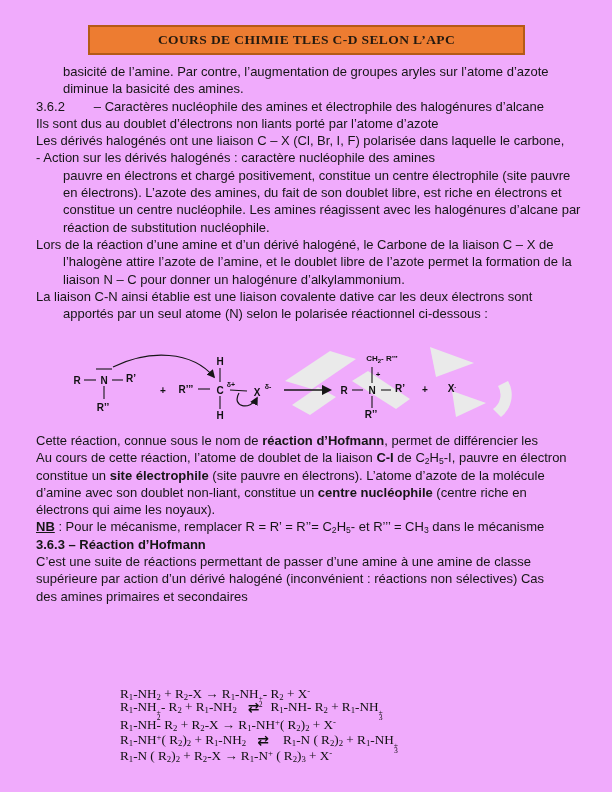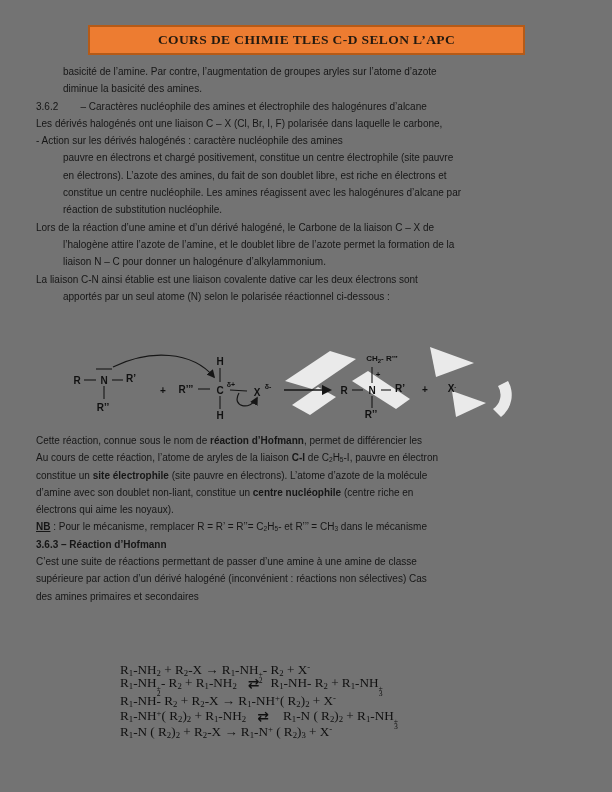--- a/index.html
+++ b/index.html
@@ -1,46 +1,46 @@
 <!DOCTYPE html>
 <html style="--banner: #ED7C31; --banner-border: #B55A17;"><head>
 <meta charset="utf-8">
 <style>
   html,body{margin:0;padding:0;}
   body{width:612px;height:792px;position:relative;background:#ffffff;
        font-family:"Liberation Sans",sans-serif;color:#161616;}
-  .page{position:absolute;inset:0;background:#737373;overflow:hidden;}
+  .page{position:absolute;inset:0;background:#f0abfc;overflow:hidden;}
 
   
   .banner{position:absolute;left:88px;top:25px;width:437px;height:30px;
           box-sizing:border-box;background:var(--banner,#ED7C31);
           border:2px solid var(--banner-border,#B55A17);
           display:flex;align-items:center;justify-content:center;}
   .banner-title{font-family:"Liberation Serif",serif;font-weight:bold;
           font-size:13.5px;color:#241a10;letter-spacing:.4px;white-space:nowrap;}
 
   
-  .content{position:absolute;left:36px;width:566px;font-size:10px;
+  .content{position:absolute;left:36px;width:566px;font-size:13px;
            line-height:17.3px;}
   .block1{top:63px;}
   .block2{top:432px;}
   .line{white-space:nowrap;height:17.3px;}
   .line.ind{padding-left:27px;}
   .b{font-weight:bold;}
   .u{text-decoration:underline;}
   .sub{font-size:.66em;vertical-align:-0.22em;}
   .sup{font-size:.66em;vertical-align:0.45em;}
   .eqar{font-family:"DejaVu Sans",sans-serif;font-weight:bold;font-size:1.05em;
         padding:0 11px;vertical-align:-1px;}
   .stack{display:inline-flex;flex-direction:column;align-items:center;
          font-size:.58em;line-height:.7em;vertical-align:-0.45em;}
   .stack span{display:block;}
 
   
-  .equations{position:absolute;left:120px;top:660px;color:#101010;
+  .equations{position:absolute;left:120px;top:684px;color:#101010;
              font-family:"Liberation Serif",serif;font-size:13.2px;line-height:15.4px;}
   .eqline{white-space:nowrap;height:15.4px;}
 
   
   .diagram{position:absolute;inset:0;pointer-events:none;}
   .diagram svg{position:absolute;left:0;top:343px;}
   .dl{position:absolute;transform:translate(-50%,-50%);font-weight:bold;
       font-size:10px;white-space:nowrap;color:#111;}
   .dl.sm{font-size:8px;}
   .dl.xs{font-size:7px;}
@@ -53,20 +53,21 @@
 <div class="page">
 
   <div class="banner">
     <span class="banner-title">COURS DE CHIMIE TLES C-D SELON L’APC</span>
   </div>
 
   <div class="content block1">
       <div class="line ind"><span>basicité de l’amine. Par contre, l’augmentation de groupes aryles sur l’atome d’azote</span></div>
       <div class="line ind"><span>diminue la basicité des amines.</span></div>
       <div class="line"><span>3.6.2&nbsp;&nbsp;&nbsp;&nbsp;&nbsp;&nbsp;&nbsp;&nbsp;– Caractères nucléophile des amines et électrophile des halogénures d’alcane</span></div>
+      <div class="line"><span>Ils sont dus au doublet d’électrons non liants porté par l’atome d’azote</span></div>
       <div class="line"><span>Les dérivés halogénés ont une liaison C – X (Cl, Br, I, F) polarisée dans laquelle le carbone,</span></div>
       <div class="line"><span>- Action sur les dérivés halogénés : caractère nucléophile des amines</span></div>
       <div class="line ind"><span>pauvre en électrons et chargé positivement, constitue un centre électrophile (site pauvre</span></div>
       <div class="line ind"><span>en électrons). L’azote des amines, du fait de son doublet libre, est riche en électrons et</span></div>
       <div class="line ind"><span>constitue un centre nucléophile. Les amines réagissent avec les halogénures d’alcane par</span></div>
       <div class="line ind"><span>réaction de substitution nucléophile.</span></div>
       <div class="line"><span>Lors de la réaction d’une amine et d’un dérivé halogéné, le Carbone de la liaison C – X de</span></div>
       <div class="line ind"><span>l’halogène attire l’azote de l’amine, et le doublet libre de l’azote permet la formation de la</span></div>
       <div class="line ind"><span>liaison N – C pour donner un halogénure d’alkylammonium.</span></div>
       <div class="line"><span>La liaison C-N ainsi établie est une liaison covalente dative car les deux électrons sont</span></div>
@@ -126,21 +127,21 @@
     <span class="dl" style="left:344px;top:390px">R</span>
     <span class="dl" style="left:372px;top:390px">N</span>
     <span class="dl" style="left:400px;top:388px">R’</span>
     <span class="dl" style="left:425px;top:389px">+</span>
     <span class="dl" style="left:452px;top:388px"><span>X</span><span class="sup">-</span></span>
     <span class="dl" style="left:371px;top:414px">R’’</span>
   </div>
 
   <div class="content block2">
       <div class="line"><span>Cette réaction, connue sous le nom de </span><span class="b">réaction d’Hofmann</span><span>, permet de différencier les</span></div>
-      <div class="line"><span>Au cours de cette réaction, l’atome de aryles de la liaison </span><span class="b">C-I</span><span> de C</span><span class="sub">2</span><span>H</span><span class="sub">5</span><span>-I, pauvre en électron</span></div>
+      <div class="line"><span>Au cours de cette réaction, l’atome de doublet de la liaison </span><span class="b">C-I</span><span> de C</span><span class="sub">2</span><span>H</span><span class="sub">5</span><span>-I, pauvre en électron</span></div>
       <div class="line"><span>constitue un </span><span class="b">site électrophile</span><span> (site pauvre en électrons). L’atome d’azote de la molécule</span></div>
       <div class="line"><span>d’amine avec son doublet non-liant, constitue un </span><span class="b">centre nucléophile</span><span> (centre riche en</span></div>
       <div class="line"><span>électrons qui aime les noyaux).</span></div>
       <div class="line"><span class="b u">NB</span><span> : Pour le mécanisme, remplacer R = R’ = R’’= C</span><span class="sub">2</span><span>H</span><span class="sub">5</span><span>- et R’’’ = CH</span><span class="sub">3</span><span> dans  le mécanisme</span></div>
       <div class="line"><span class="b">3.6.3 – Réaction d’Hofmann</span></div>
       <div class="line"><span>C’est une suite de réactions permettant de passer d’une amine à une amine de classe</span></div>
       <div class="line"><span>supérieure par action d’un dérivé halogéné (inconvénient : réactions non sélectives) Cas</span></div>
       <div class="line"><span>des amines primaires et secondaires</span></div>
     </div>
 

